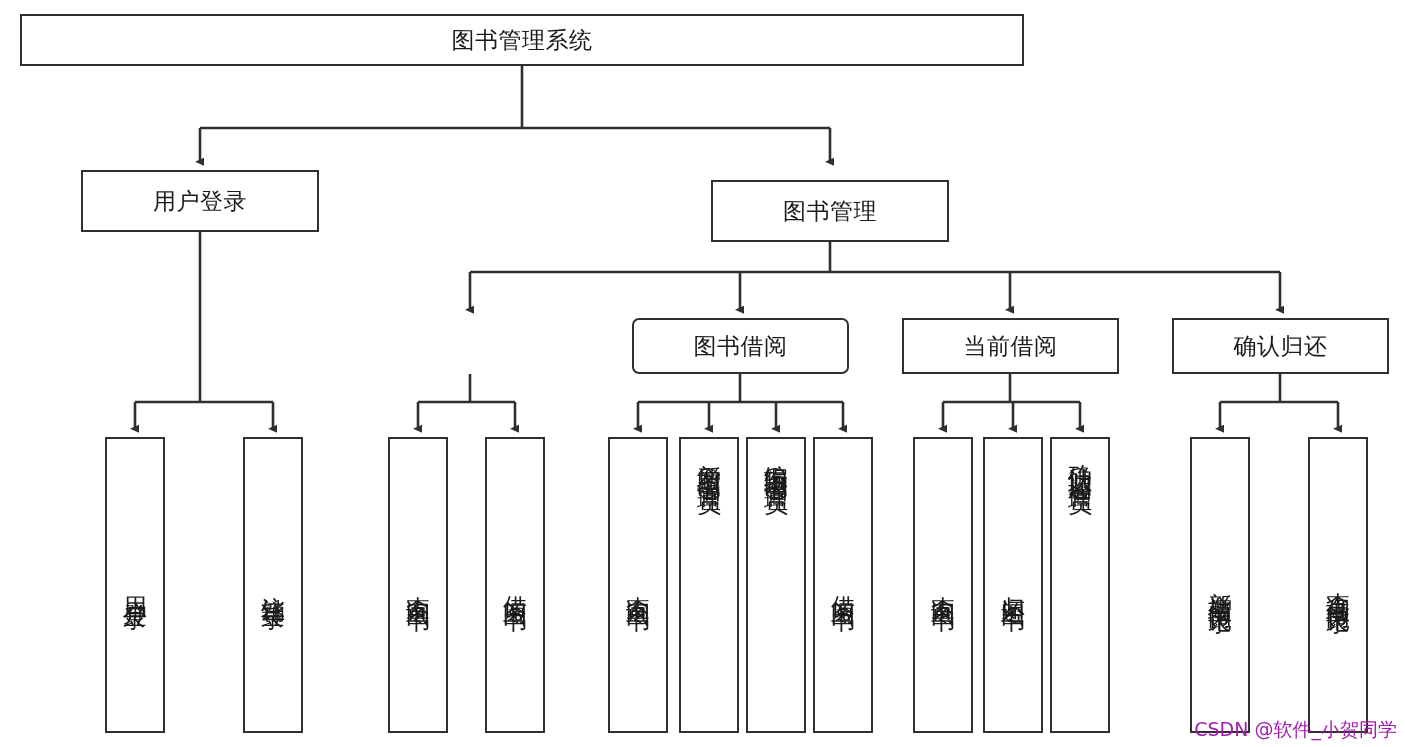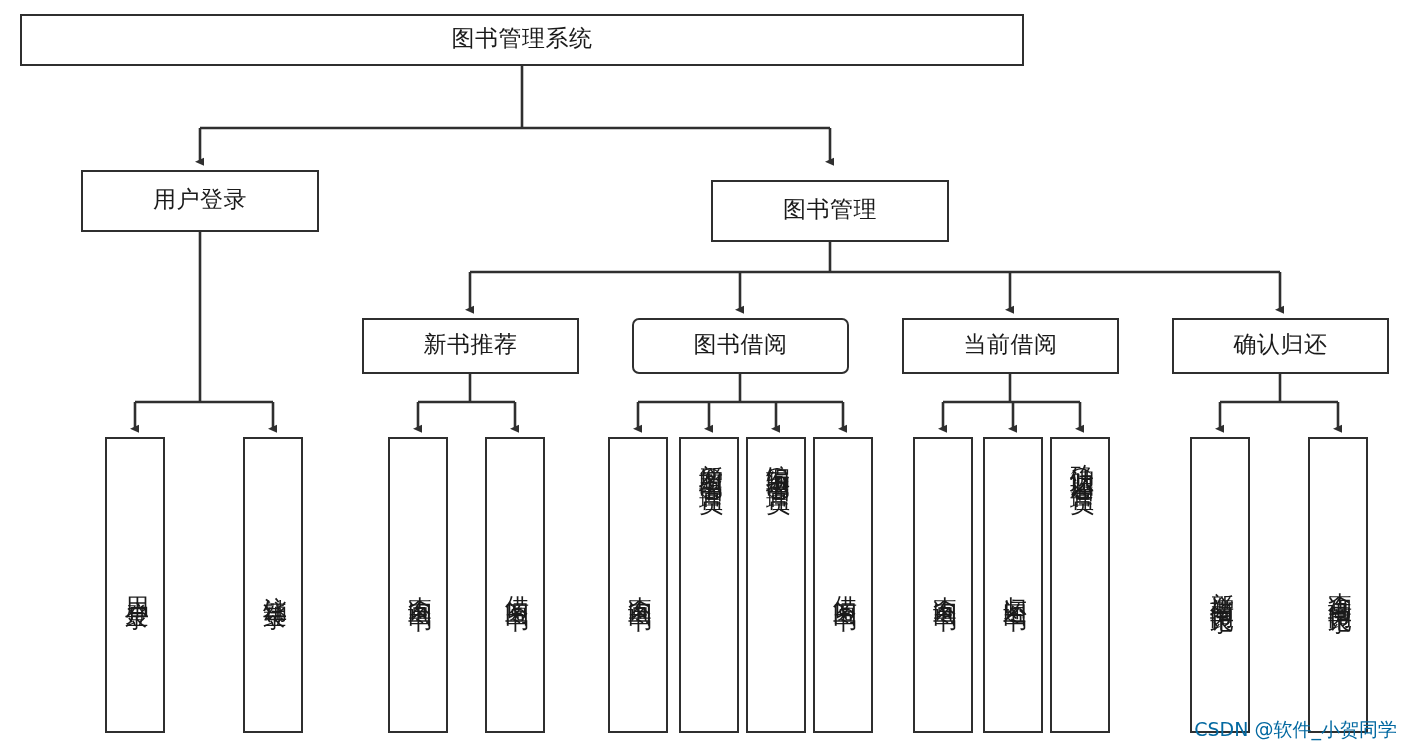--- a/index.html
+++ b/index.html
@@ -32,21 +32,20 @@
     position: absolute;
     box-sizing: border-box;
     border: 2.5px solid #2f2f2f;
     background: #ffffff;
     display: flex;
     align-items: center;
     justify-content: center;
     color: #1a1a1a;
     line-height: 1.22;
     text-align: left;
-    font-family: Liberation Mono, monospace;
   }
   .node .label {
     display: block;
   }
   
   .node.h .label {
     font-size: 23px;
     letter-spacing: 0.5px;
     white-space: nowrap;
   }
@@ -69,21 +68,21 @@
   
   .node.v.mid {
     align-items: center;
     padding-top: 0;
   }
   #watermark {
     position: absolute;
     right: 8px;
     bottom: 4px;
     font-size: 19px;
-    color: #0369a1;
+    color: #a21caf;
     white-space: nowrap;
     user-select: none;
   }
 </style>
 </head>
 <body>
 
 <div id="canvas">
 
   <svg id="edges" viewBox="0 0 1405 747" xmlns="http://www.w3.org/2000/svg">
@@ -144,23 +143,20 @@
     <span class="label">图书管理系统</span>
   </div>
 
   <div class="node h" style="left:81px;top:170px;width:238px;height:62px;">
     <span class="label">用户登录</span>
   </div>
   <div class="node h" style="left:711px;top:180px;width:238px;height:62px;">
     <span class="label">图书管理</span>
   </div>
 
-  <div class="node h" style="left:362px;top:318px;width:217px;height:56px;">
-    <span class="label">新书推荐</span>
-  </div>
   <div class="node h" style="left:632px;top:318px;width:217px;height:56px;border-radius:7px;">
     <span class="label">图书借阅</span>
   </div>
   <div class="node h" style="left:902px;top:318px;width:217px;height:56px;">
     <span class="label">当前借阅</span>
   </div>
   <div class="node h" style="left:1172px;top:318px;width:217px;height:56px;">
     <span class="label">确认归还</span>
   </div>
 

